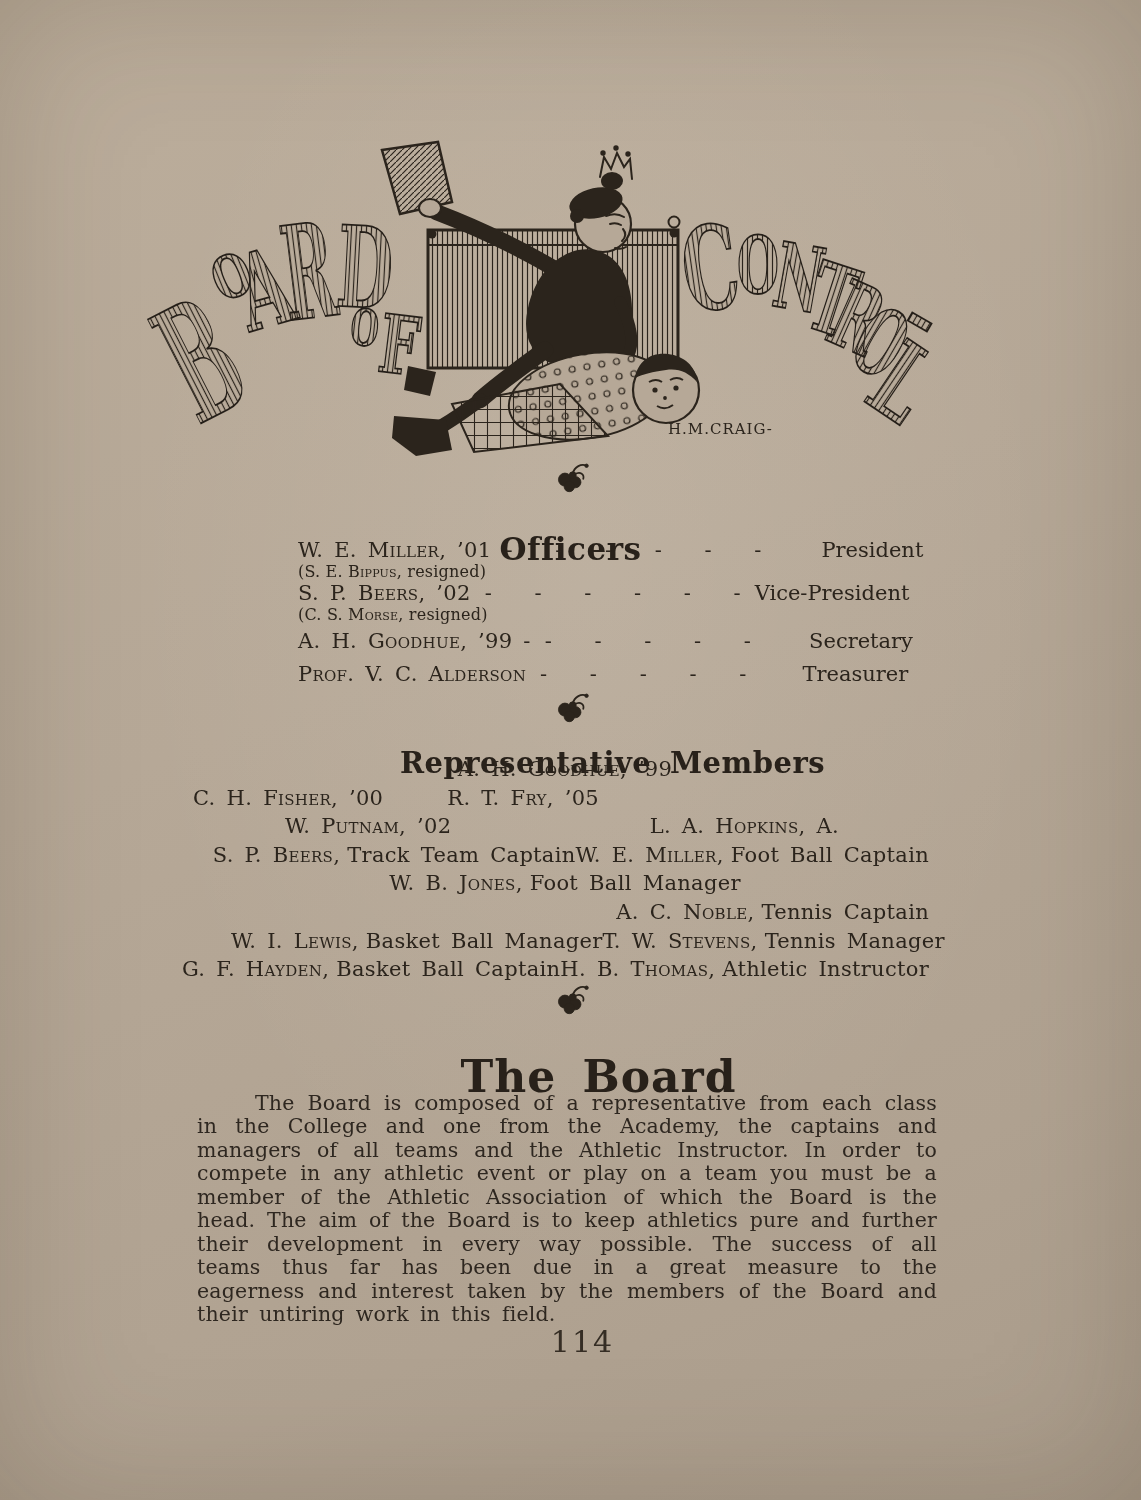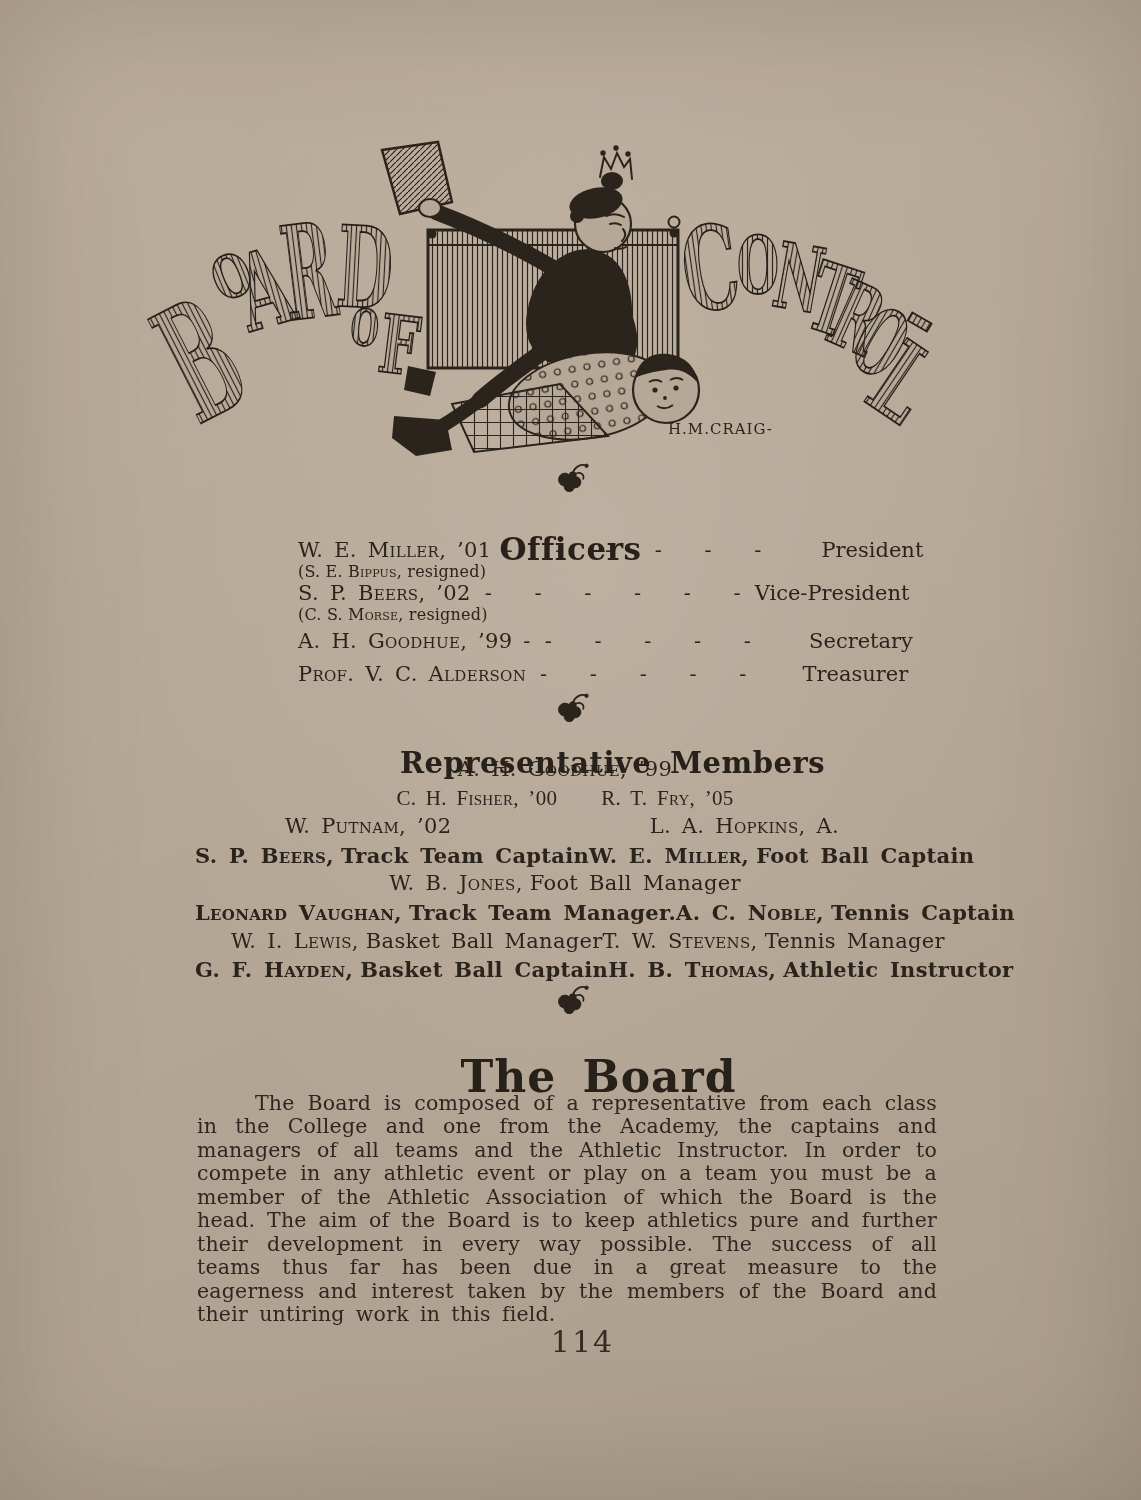--- a/index.html
+++ b/index.html
@@ -39,23 +39,23 @@
   .o-name{letter-spacing:0.3px;word-spacing:4px;}
   .o-dashes{flex:1;text-align:center;word-spacing:36px;padding:0 14px;}
   .o-title{min-width:148px;text-align:right;word-spacing:2px;}
   .officer-note{font-size:16px;height:19px;letter-spacing:0.2px;}
   .note-rest{margin-left:0.33em;}
 
   
   #members-list{position:absolute;top:757px;left:193px;width:744px;}
   .m-row{display:flex;align-items:baseline;font-size:21px;height:28.6px;word-spacing:4px;letter-spacing:0.3px;white-space:nowrap;}
   .m-center{justify-content:center;}
-  .m-pair-inner{justify-content:center;gap:44px;font-family:Liberation Serif, serif;}
+  .m-pair-inner{justify-content:flex-start;gap:64px;}
   .m-pair-mid{justify-content:space-between;padding:0 98px 0 92px;}
-  .m-pair-wide{justify-content:flex-start;padding:0 8px 0 2px;font-weight:bold;}
+  .m-pair-wide{justify-content:flex-end;padding:0 8px 0 2px;}
   .m-pair-lewis{justify-content:space-between;padding:0 46px 0 38px;}
   .role{margin-left:0.34em;}
   .role:empty{margin-left:0;}
 
   
   #board-paragraph{
     position:absolute;top:1071px;left:197px;width:740px;
     font-size:20.5px;line-height:23.5px;
     text-align:justify;text-indent:58px;
     word-spacing:4.5px;letter-spacing:0.2px;color:#2e2720;
@@ -246,21 +246,20 @@
       <span><span class="sc">L. A. Hopkins, A.</span><span class="role"></span></span>
     </div>
     <div class="m-row m-pair-wide">
       <span><span class="sc">S. P. Beers,</span><span class="role">Track Team Captain</span></span>
       <span><span class="sc">W. E. Miller,</span><span class="role">Foot Ball Captain</span></span>
     </div>
     <div class="m-row m-center">
       <span><span class="sc">W. B. Jones,</span><span class="role">Foot Ball Manager</span></span>
     </div>
     <div class="m-row m-pair-wide">
-      <span><span class="sc">Leonard Vaughan,</span><span class="role">Track Team Manager.</span></span>
       <span><span class="sc">A. C. Noble,</span><span class="role">Tennis Captain</span></span>
     </div>
     <div class="m-row m-pair-lewis">
       <span><span class="sc">W. I. Lewis,</span><span class="role">Basket Ball Manager</span></span>
       <span><span class="sc">T. W. Stevens,</span><span class="role">Tennis Manager</span></span>
     </div>
     <div class="m-row m-pair-wide">
       <span><span class="sc">G. F. Hayden,</span><span class="role">Basket Ball Captain</span></span>
       <span><span class="sc">H. B. Thomas,</span><span class="role">Athletic Instructor</span></span>
     </div>

